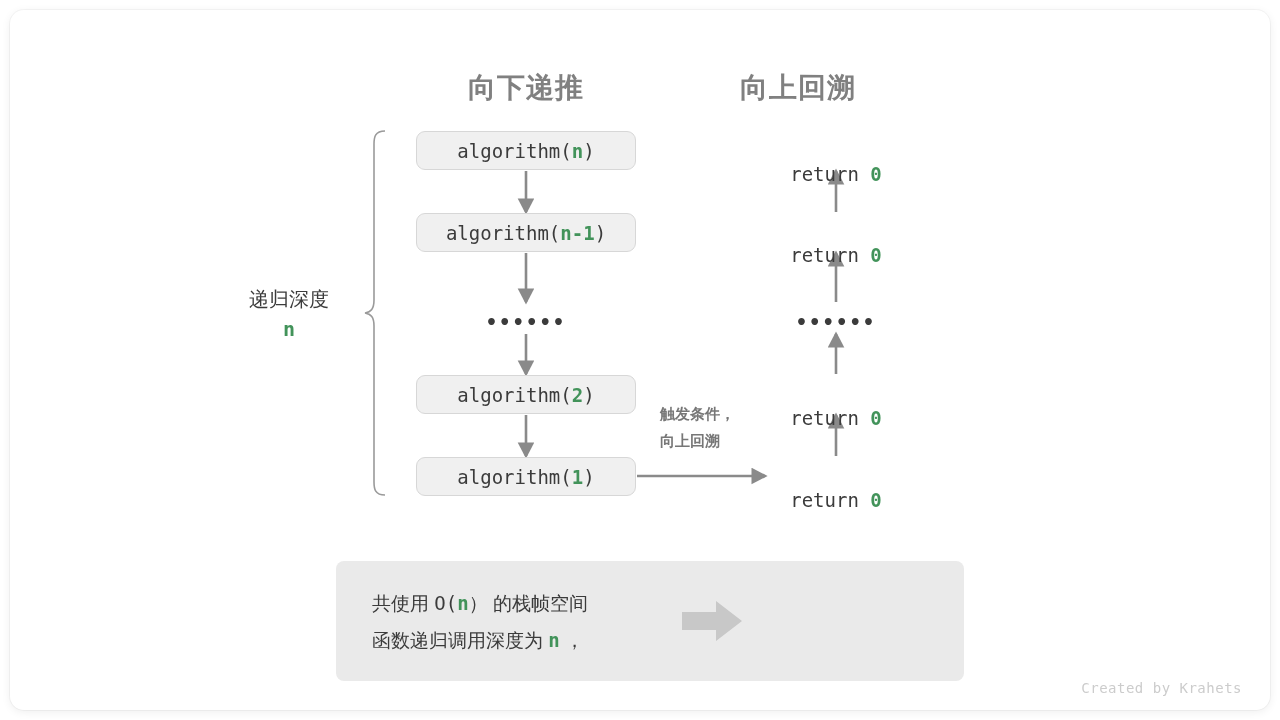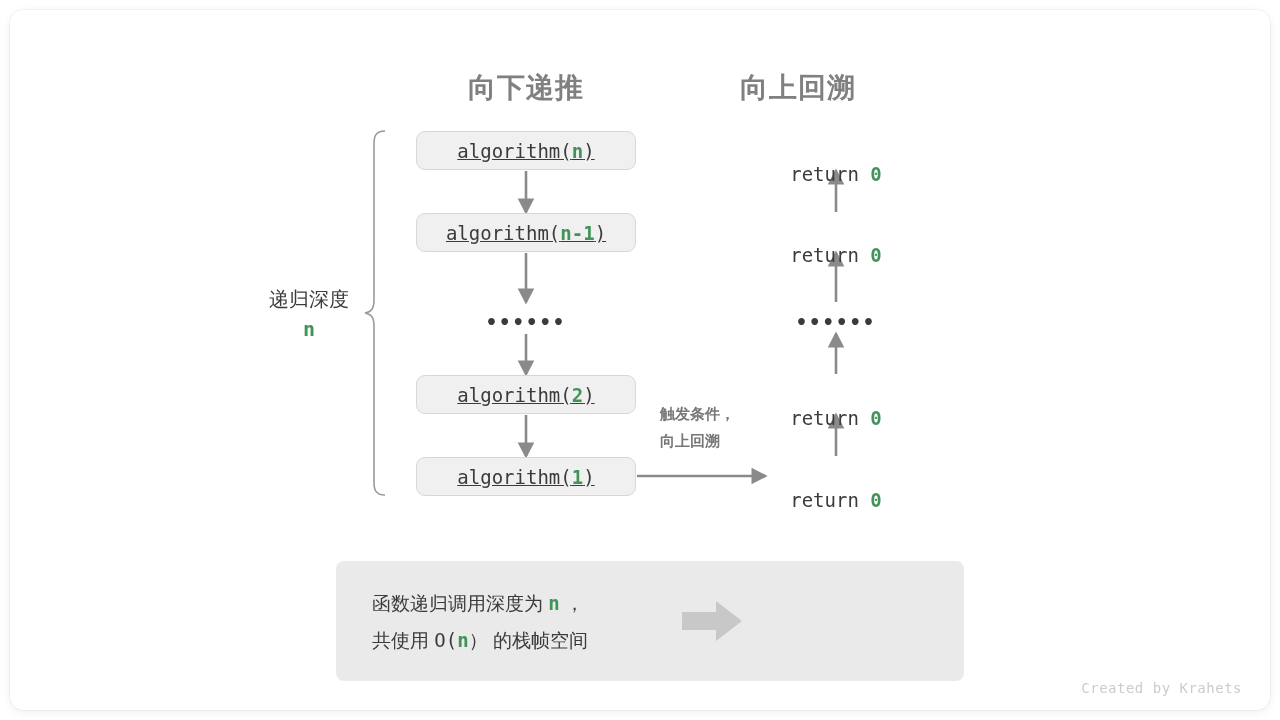--- a/index.html
+++ b/index.html
@@ -52,21 +52,20 @@
     border: 1px solid #d7d7d7;
     border-radius: 9px;
     display: flex;
     align-items: center;
     justify-content: center;
     font-family: "DejaVu Sans Mono", monospace;
     font-size: 19px;
     color: #3b3b3b;
     transform: translateX(-50%);
     white-space: nowrap;
-    text-decoration: underline;
   }
   .callbox .arg {
     color: #42935a;
     font-weight: bold;
   }
 
   
   .retlabel {
     position: absolute;
     font-family: "DejaVu Sans Mono", monospace;
@@ -239,21 +238,21 @@
                L 364 290
                C 364 299, 361 302, 355 303
                C 361 304, 364 307, 364 316
                L 364 472
                C 364 479, 365 485, 375 485" stroke="#9a9a9a" stroke-width="1.6" fill="none"></path>
     </svg>
 
     <div class="col-head" style="left:516px; top:59px;">向下递推</div>
     <div class="col-head" style="left:788px; top:59px;">向上回溯</div>
 
-    <div class="depth-label" style="left:279px; top:274px;margin-left:20px;">
+    <div class="depth-label" style="left:279px; top:274px;">
       <span class="t1">递归深度</span>
       <span class="t2">n</span>
     </div>
 
     <div class="callbox" style="left:516px; top:121px;">
       <span>algorithm(</span>
         <span class="arg">n</span>
         <span>)</span>
     </div>
 
@@ -295,22 +294,22 @@
       <span>return </span><span class="val">0</span>
     </div>
 
     <div class="note" style="left:637px; top:390px;margin-left:13px;">
       <div>触发条件，</div>
       <div>向上回溯</div>
     </div>
 
     <div class="summary">
       <div class="summary-left">
+        <div><span>共使用 </span><span class="m">O(</span><span class="g">n</span><span class="m">）</span><span> 的栈帧空间</span></div>
         <div><span>函数递归调用深度为 </span><span class="g">n</span><span> ，</span></div>
-        <div><span>共使用 </span><span class="m">O(</span><span class="g">n</span><span class="m">）</span><span> 的栈帧空间</span></div>
       </div>
 
       <svg class="block-arrow" viewBox="0 0 62 44">
         <path d="M0,13 L34,13 L34,2 L60,22 L34,42 L34,31 L0,31 Z" fill="#c8c8c8"></path>
       </svg>
 
     </div>
 
     <div class="footer">Created by Krahets</div>
 

